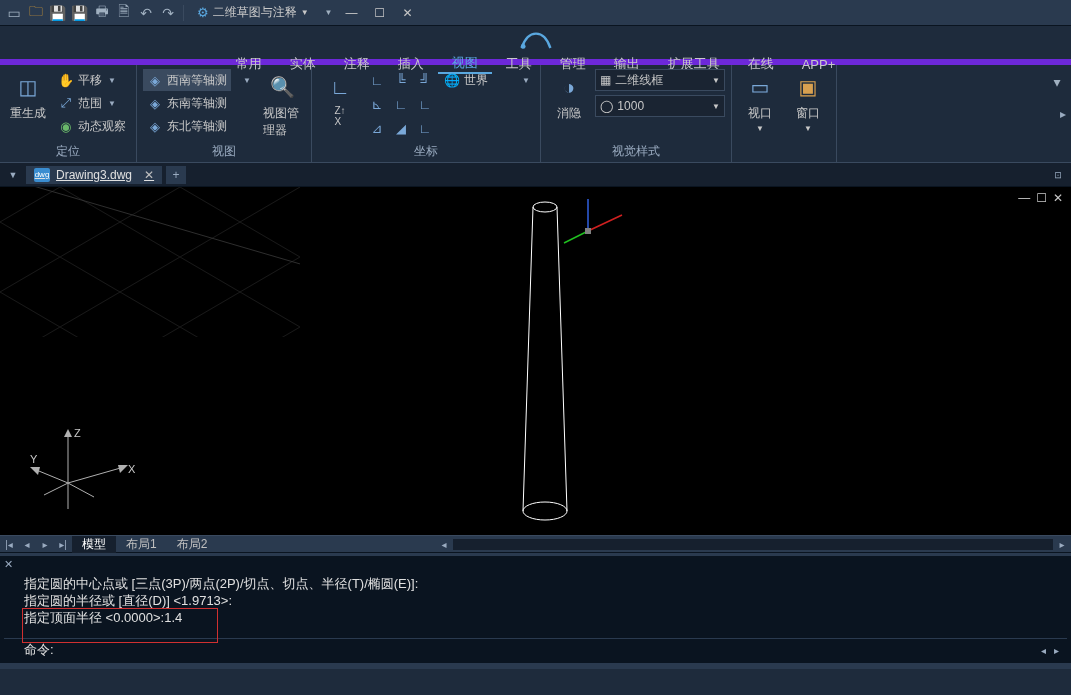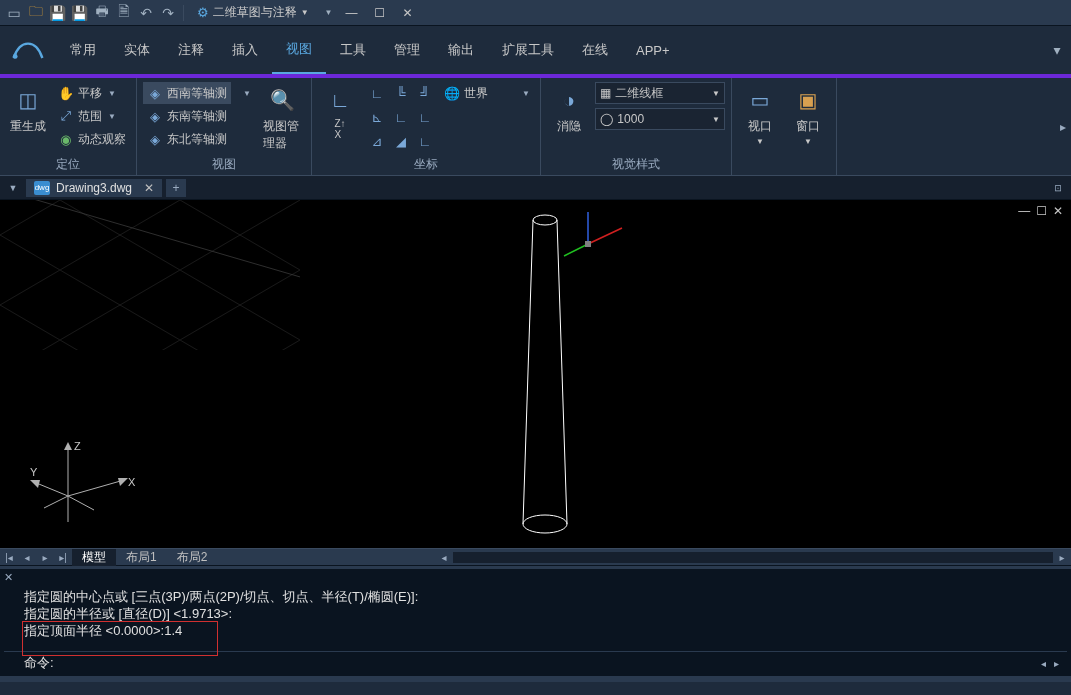--- a/index.html
+++ b/index.html
@@ -13,21 +13,21 @@
 .qat-btn.save { color: #4a9ed8; }
 .qat-sep { width: 1px; height: 16px; background: #3a4a5f; margin: 0 3px; }
 .dropdown-pill { display: flex; align-items: center; gap: 4px; padding: 2px 8px; background: #2a3a4f; color: #c8c8c8; cursor: pointer; }
 .gear { color: #5aa8e0; font-size: 13px; }
 .title-center { flex: 1; text-align: center; color: #c8c8c8; font-size: 12px; display: flex; align-items: center; justify-content: center; gap: 6px; }
 .title-logo { width: 16px; height: 16px; background: #3a8dd0; border-radius: 2px; display: inline-block; }
 .win-controls { display: flex; gap: 2px; }
 .win-btn { width: 26px; height: 20px; display: flex; align-items: center; justify-content: center; color: #c8c8c8; cursor: pointer; font-size: 12px; }
 
 
-.menubar { height: 52px; background: #1e2b3c; display: flex; align-items: center; border-bottom: 4px solid #6d28d9; }
+.menubar { height: 39px; background: #1e2b3c; display: flex; align-items: center; border-bottom: 6px solid #6d28d9; flex-direction: column; }
 .app-logo { width: 56px; display: flex; align-items: center; justify-content: center; }
 .app-logo svg { width: 32px; height: 28px; }
 .menu-tabs { display: flex; align-items: stretch; height: 100%; }
 .menu-tab { padding: 0 14px; display: flex; align-items: center; color: #c8c8c8; cursor: pointer; font-size: 13px; }
 .menu-tab.active { color: #5aa8e0; border-bottom: 2px solid #5aa8e0; }
 
 
 .ribbon { height: 98px; background: #1e2b3c; display: flex; border-bottom: 1px solid #3a4a5f; }
 .ribbon-group { border-right: 1px solid #3a4a5f; padding: 4px 6px 2px 6px; display: flex; flex-direction: column; }
 .ribbon-group-body { flex: 1; display: flex; align-items: flex-start; gap: 4px; }
@@ -42,21 +42,21 @@
 .rb-item .rb-ic.green { color: #6ab86a; }
 .rb-item .dd { margin-left: 2px; font-size: 8px; color: #9aabc0; }
 .rb-dropdown { display: flex; align-items: center; padding: 2px 4px; background: #1a2432; border: 1px solid #3a4a5f; color: #c8c8c8; font-size: 12px; height: 22px; min-width: 130px; cursor: pointer; }
 .rb-dropdown .dd-arrow { margin-left: auto; font-size: 8px; }
 .rb-grid3 { display: grid; grid-template-columns: repeat(3, 22px); grid-template-rows: repeat(3, 22px); gap: 2px; }
 .rb-grid3 .gi { display: flex; align-items: center; justify-content: center; color: #7aa8d8; cursor: pointer; font-size: 13px; }
 
 
 .doctabs { height: 24px; background: #16202e; display: flex; align-items: center; padding: 0 4px; gap: 4px; border-bottom: 1px solid #0a1420; }
 .doctab-dd { width: 18px; height: 18px; display: flex; align-items: center; justify-content: center; color: #9aabc0; cursor: pointer; font-size: 9px; }
-.doctab { display: flex; align-items: flex-end; gap: 6px; padding: 2px 8px; background: #2a3a4f; color: #e0e0e0; font-family: "SimSun", monospace; font-size: 12px; }
+.doctab { display: flex; align-items: flex-end; gap: 6px; padding: 2px 8px; background: #2a3a4f; color: #e0e0e0; font-family: "SimSun", monospace; font-size: 12px; text-decoration: underline; }
 .doctab .dwg-ic { width: 16px; height: 14px; background: #3a8dd0; border-radius: 2px; display: flex; align-items: center; justify-content: center; font-size: 8px; color: white; }
 .doctab .close { cursor: pointer; color: #c0c0c0; font-size: 12px; margin-left: 6px; }
 .doctab-add { width: 20px; height: 18px; background: #2a3a4f; display: flex; align-items: center; justify-content: center; color: #9aabc0; cursor: pointer; font-size: 12px; }
 .doctabs-right { margin-left: auto; display: flex; gap: 4px; }
 
 
 .viewport { position: relative; height: 348px; background: #000; overflow: hidden; }
 .vp-ctrls { position: absolute; top: 4px; right: 8px; display: flex; gap: 6px; color: #c8c8c8; font-size: 12px; }
 .vp-ctrls span { cursor: pointer; }
 .grid-canvas { position: absolute; inset: 0; }

